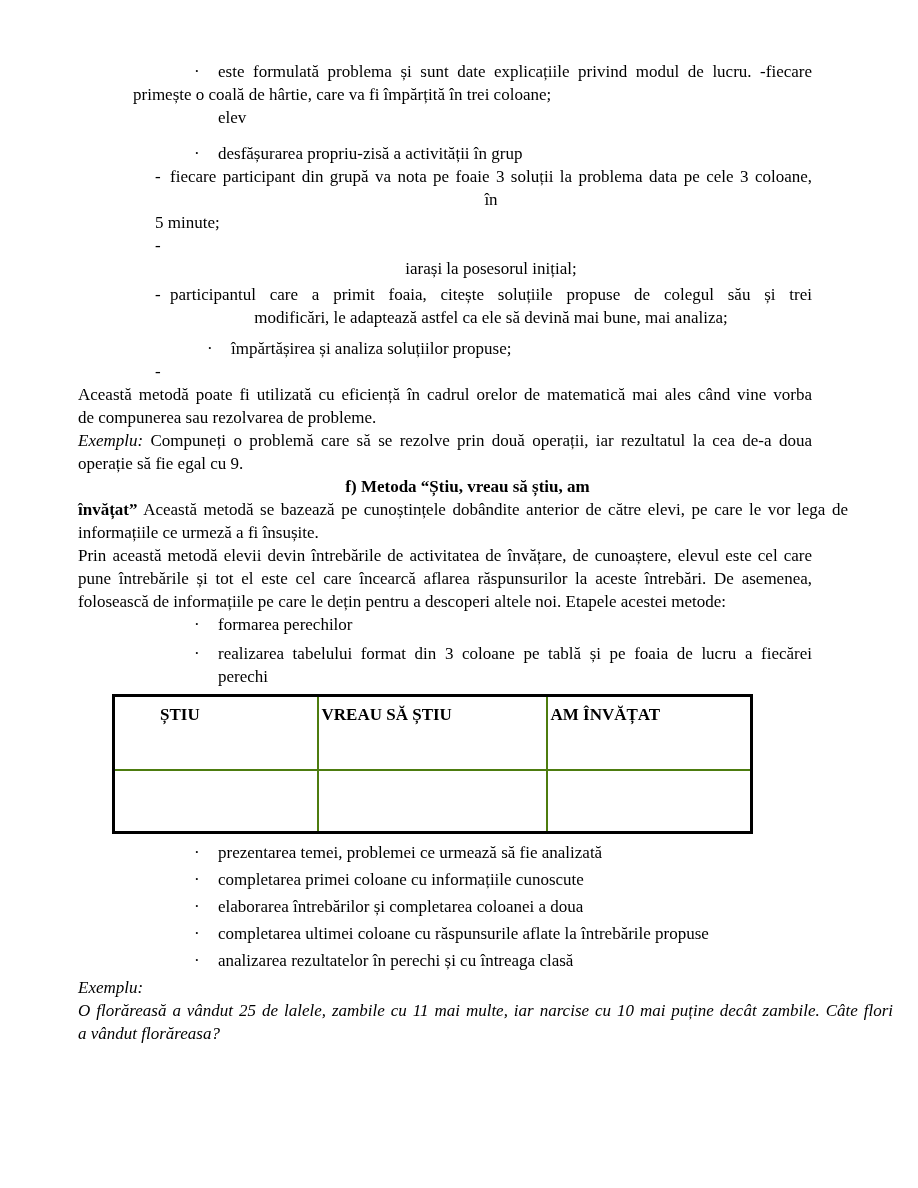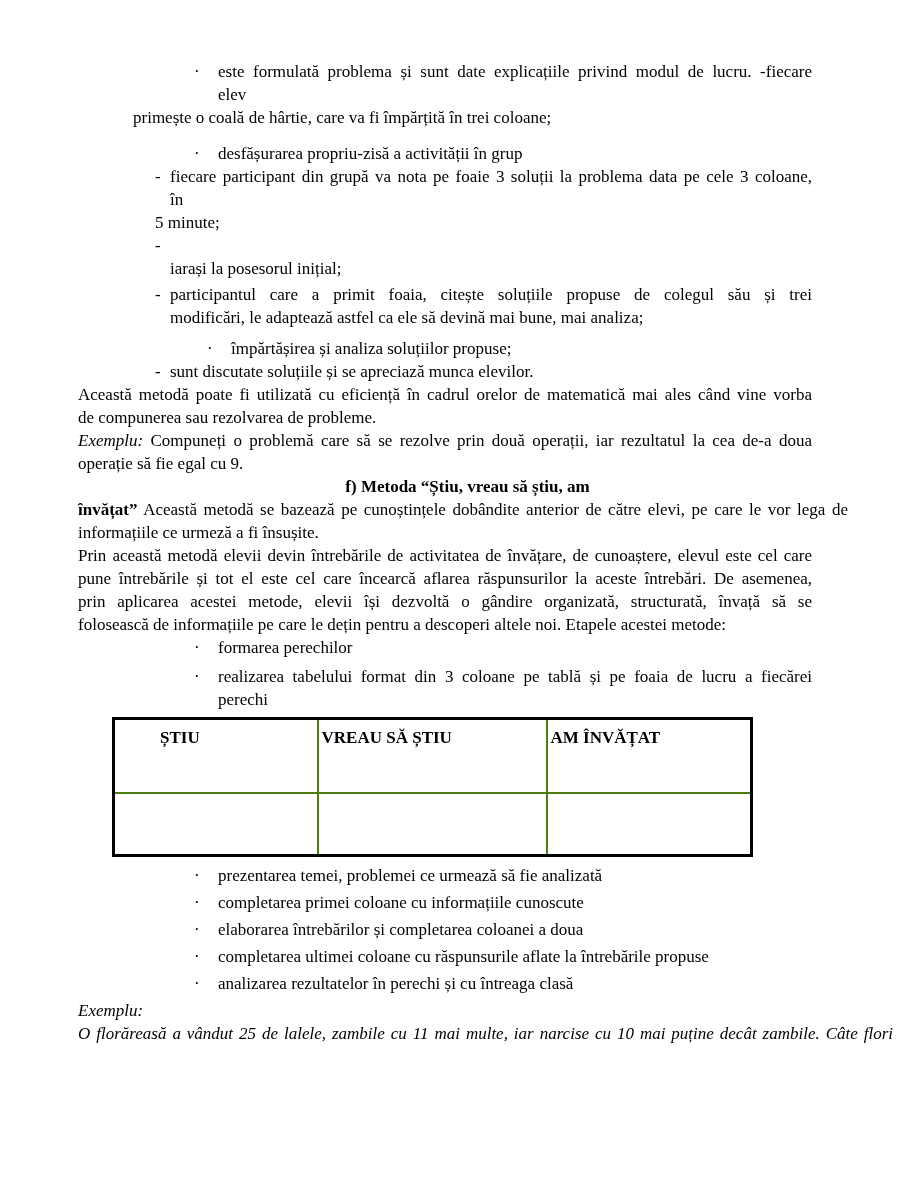--- a/index.html
+++ b/index.html
@@ -23,21 +23,21 @@
   .ital { font-style: italic; }
   .mk  { position: absolute; left: -24px; top: 0; }
   .mkd { position: absolute; left: -15px; top: 0; }
 
   .ml-body  { margin-left: 78px;  width: 734px; }
   .ml-wide  { margin-left: 78px;  width: 770px; }
   .ml-head  { margin-left: 78px;  width: 779px; }
   .ml-ital  { margin-left: 78px;  width: 815px; }
   .ml-bul   { margin-left: 218px; width: 594px; }
   .ml-bul2  { margin-left: 231px; width: 581px; }
-  .ml-dash  { margin-left: 170px; width: 642px; }
+  .ml-dash  { margin-left: 170px; width: 642px; text-align: center; }
   .ml-cont1 { margin-left: 133px; width: 679px; }
   .ml-cont2 { margin-left: 155px; width: 657px; }
 
   .gap13 { margin-top: 13px; }
   .gap8  { margin-top: 8px; }
   .gap6  { margin-top: 6px; }
   .gap3  { margin-top: 3px; }
   .gap7  { margin-top: 7px; }
 
   table.kwl {
@@ -62,22 +62,22 @@
 </style>
 </head>
 <body>
 
 <div class="page">
 
   <div class="ln j ml-bul">
     <span class="mk">·</span>
     <span>este formulată problema și sunt date explicațiile privind modul de lucru. -fiecare</span>
   </div>
+  <div class="ln ml-cont1">primește o coală de hârtie, care va fi împărțită în trei coloane;</div>
   <div class="ln ml-bul">elev</div>
-  <div class="ln ml-cont1">primește o coală de hârtie, care va fi împărțită în trei coloane;</div>
 
   <div class="ln ml-bul gap13">
     <span class="mk">·</span>
     <span>desfășurarea propriu-zisă a activității în grup</span>
   </div>
 
   <div class="ln j ml-dash">
     <span class="mkd">-</span>
     <span>fiecare participant din grupă va nota pe foaie 3 soluții la problema data pe cele 3 coloane,</span>
   </div>
@@ -95,21 +95,20 @@
   </div>
   <div class="ln ml-dash">modificări, le adaptează astfel ca ele să devină mai bune, mai analiza;</div>
 
   <div class="ln ml-bul2 gap8">
     <span class="mk">·</span>
     <span>împărtășirea și analiza soluțiilor propuse;</span>
   </div>
 
   <div class="ln ml-dash">
     <span class="mkd">-</span>
-    <span>sunt discutate soluțiile și se apreciază munca elevilor.</span>
   </div>
 
   <div class="ln j ml-body">Această metodă poate fi utilizată cu eficiență în cadrul orelor de matematică mai ales când vine vorba</div>
   <div class="ln ml-body">de compunerea sau rezolvarea de probleme.</div>
 
   <div class="ln j ml-body">
     <span class="ital">Exemplu:</span>
     <span>Compuneți o problemă care să se rezolve prin două operații, iar rezultatul la cea de-a doua</span>
   </div>
   <div class="ln ml-body">operație să fie egal cu 9.</div>
@@ -117,21 +116,20 @@
   <div class="ln bold right ml-head">f) Metoda “Știu, vreau să știu, am</div>
 
   <div class="ln j ml-wide">
     <span class="bold">învățat”</span>
     <span>Această metodă se bazează pe cunoștințele dobândite anterior de către elevi, pe care le vor lega de</span>
   </div>
   <div class="ln ml-body">informațiile ce urmeză a fi însușite.</div>
 
   <div class="ln j ml-body">Prin această metodă elevii devin întrebările de activitatea de învățare, de cunoaștere, elevul este cel care</div>
   <div class="ln j ml-body">pune întrebările și tot el este cel care încearcă aflarea răspunsurilor la aceste întrebări. De asemenea,</div>
-  <div class="ln j ml-body">prin aplicarea acestei metode, elevii își dezvoltă o gândire organizată, structurată, învață să se</div>
   <div class="ln ml-body">folosească de informațiile pe care le dețin pentru a descoperi altele noi. Etapele acestei metode:</div>
 
   <div class="ln ml-bul">
     <span class="mk">·</span>
     <span>formarea perechilor</span>
   </div>
 
   <div class="ln j ml-bul gap6">
     <span class="mk">·</span>
     <span>realizarea tabelului format din 3 coloane pe tablă și pe foaia de lucru a fiecărei</span>
@@ -174,14 +172,15 @@
     <span class="mk">·</span>
     <span>completarea ultimei coloane cu răspunsurile aflate la întrebările propuse</span>
   </div>
   <div class="ln ml-bul step">
     <span class="mk">·</span>
     <span>analizarea rezultatelor în perechi și cu întreaga clasă</span>
   </div>
 
   <div class="ln ital ml-ital">Exemplu:</div>
   <div class="ln ital j ml-ital">O florăreasă a vândut 25 de lalele, zambile cu 11 mai multe, iar narcise cu 10 mai puține decât zambile. Câte flori</div>
+  <div class="ln ital ml-ital">a vândut florăreasa?</div>
 
 </div>
 
 </body></html>

